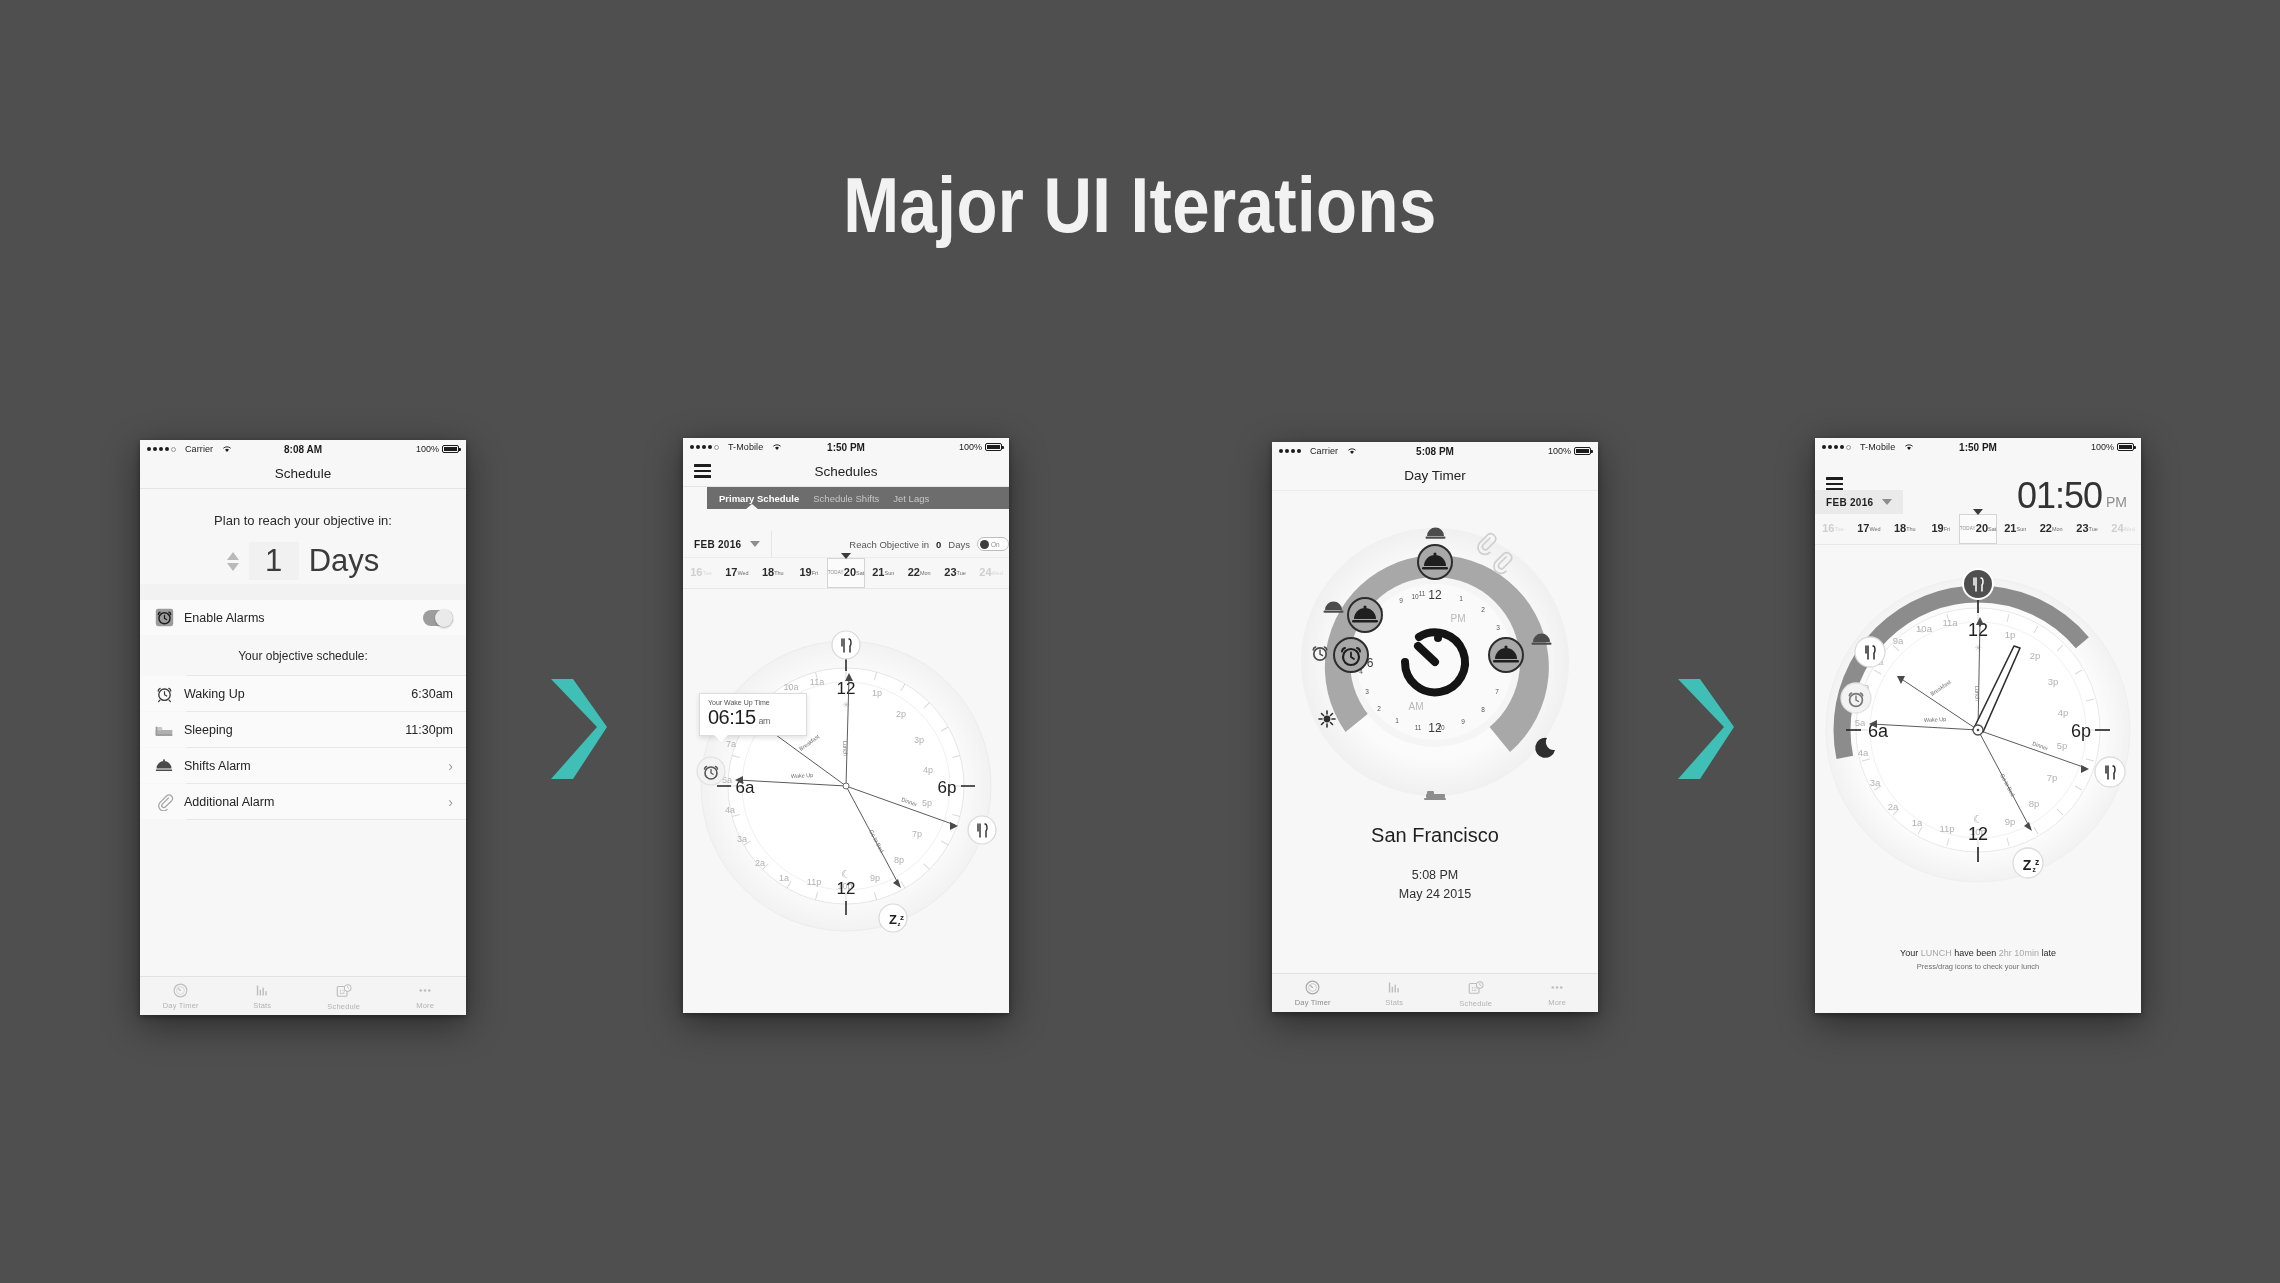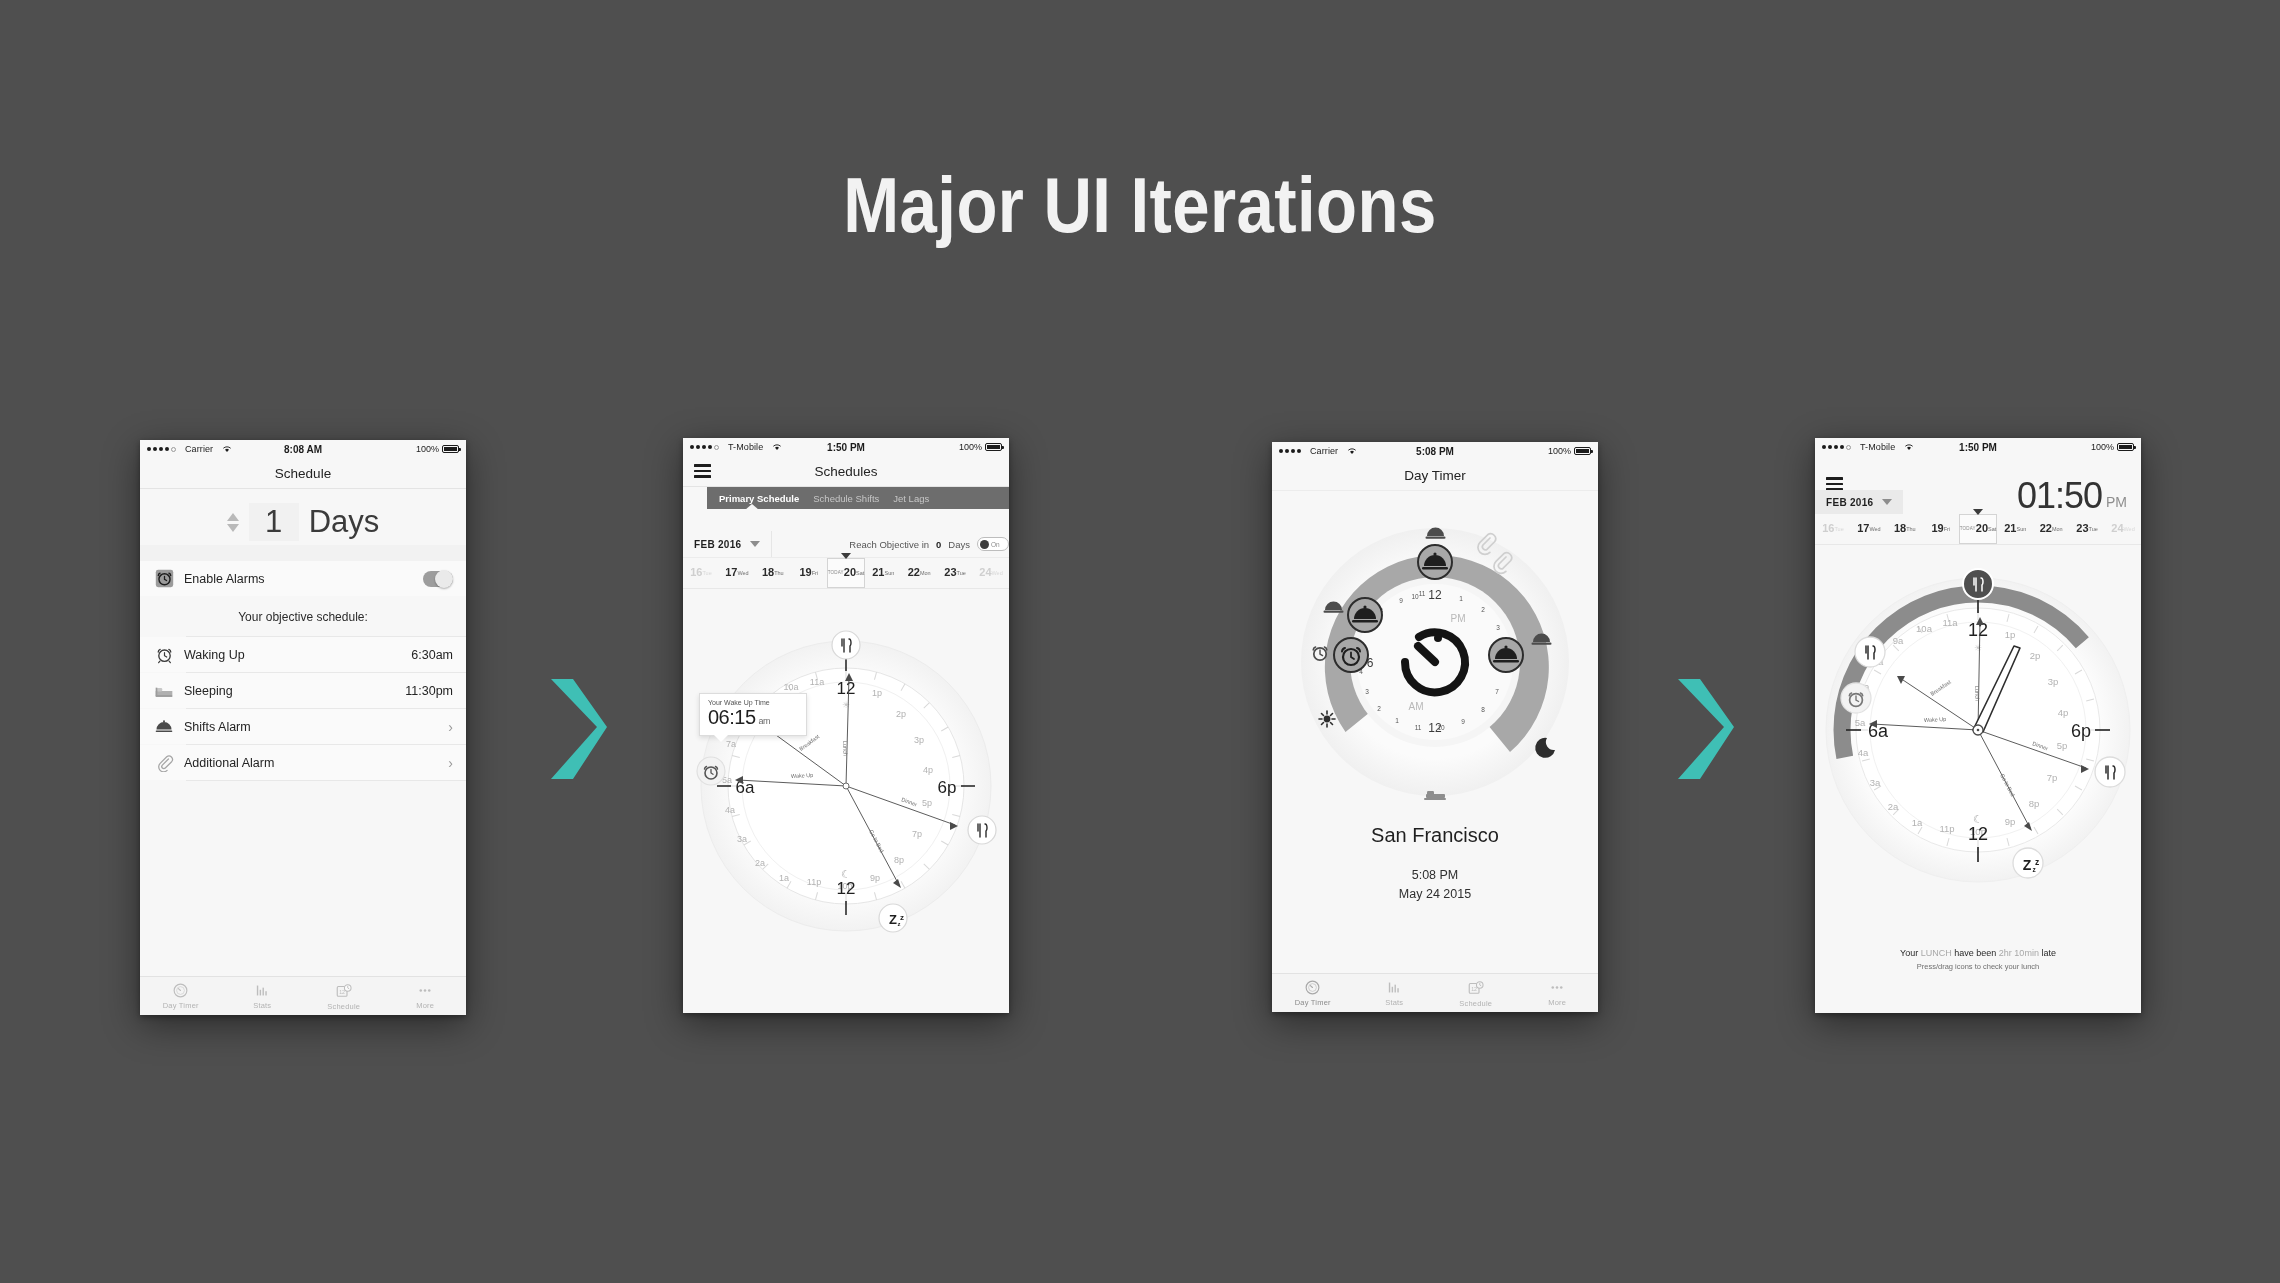--- a/index.html
+++ b/index.html
@@ -156,20 +156,21 @@
           <span class="batt">
               <i></i>
             </span>
         </div>
       </div>
 
       <div class="navbar">
         <div class="navtitle">Schedule</div>
       </div>
 
+      <div class="p1-lead">Plan to reach your objective in:</div>
 
       <div class="stepper-row">
         <div class="spin">
           <div class="tri up"></div>
           <div class="tri dn"></div>
         </div>
         <div class="stepper-num">1</div>
         <div class="stepper-unit">Days</div>
       </div>
 

